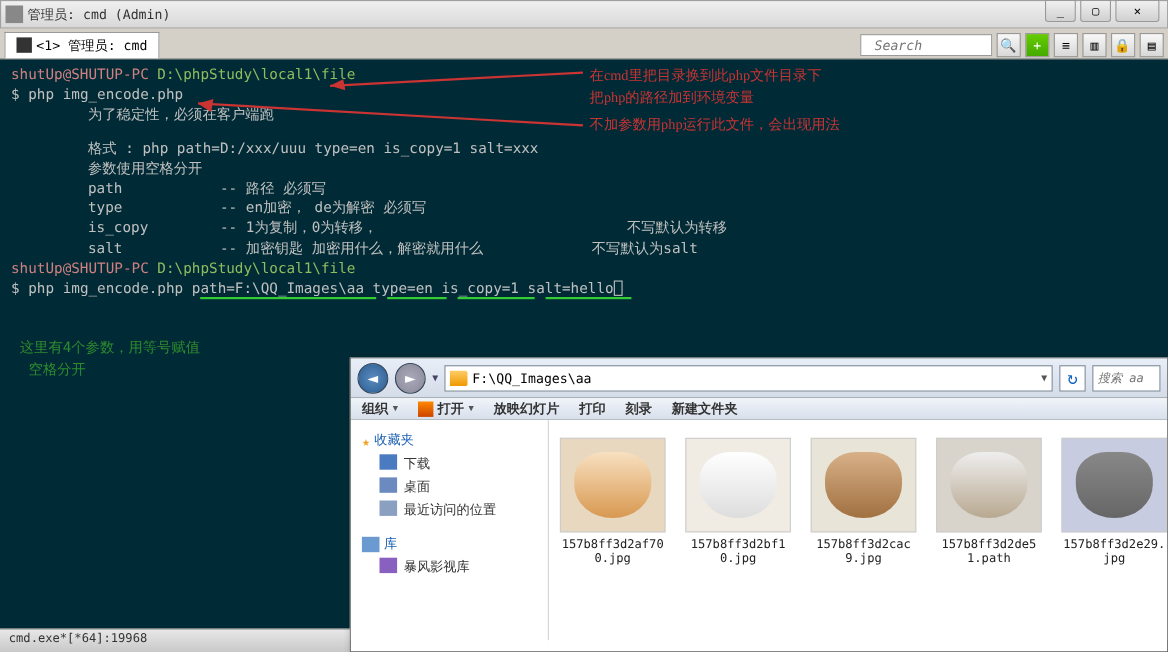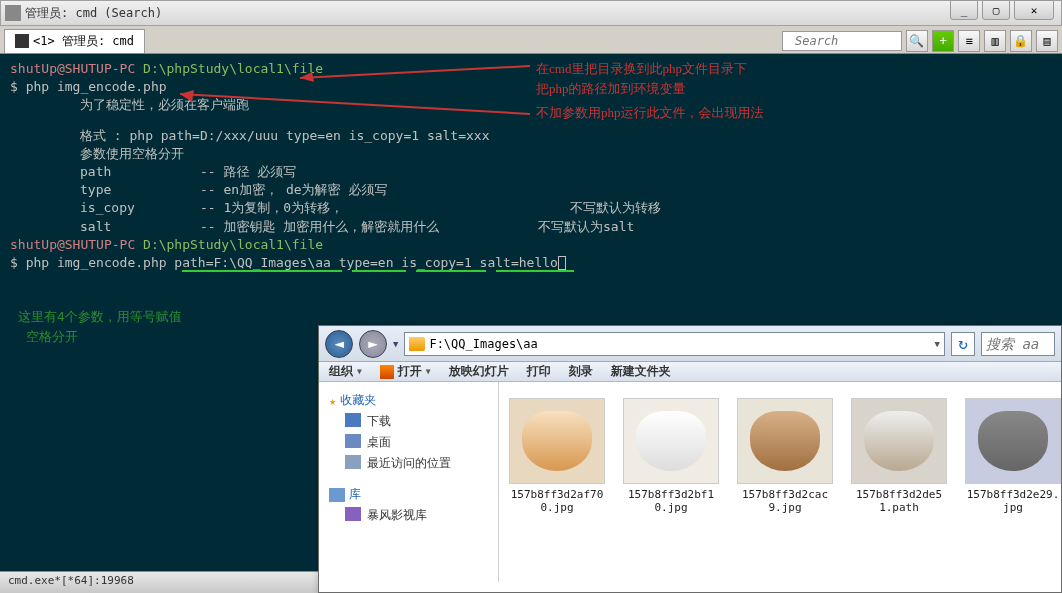--- a/index.html
+++ b/index.html
@@ -33,21 +33,21 @@
     
     .statusbar { position: absolute; bottom: 0; left: 0; right: 0; height: 22px; background: linear-gradient(#e8e8e8,#c8c8c8); border-top: 1px solid #888; font-size: 11px; color: #333; padding: 2px 8px; }
     
     .explorer { position: absolute; top: 325px; left: 318px; width: 744px; height: 268px; background: #fff; border: 1px solid #6a6a6a; box-shadow: 2px 2px 8px rgba(0,0,0,0.3); }
     .exp-nav { height: 36px; background: linear-gradient(#e8eef8,#d4dce8); display: flex; align-items: center; padding: 4px 6px; gap: 6px; border-bottom: 1px solid #a0a8b0; }
     .navbtn { width: 28px; height: 28px; border-radius: 50%; background: radial-gradient(#5a8cc0,#2a5c90); display: flex; align-items: center; justify-content: center; color: #fff; cursor: pointer; border: 1px solid #345; }
     .navbtn.fwd { background: radial-gradient(#aab,#889); }
     .addr { flex: 1; height: 24px; border: 1px solid #7a8a9a; background: #fff; display: flex; align-items: center; padding: 0 4px; font-size: 12px; }
     .addr-icon { width: 16px; height: 14px; background: linear-gradient(#fc6,#e90); margin-right: 4px; border-radius: 0 2px 2px 0; }
     .refresh-btn { width: 24px; height: 24px; border: 1px solid #7a8a9a; background: #fff; display: flex; align-items: center; justify-content: center; color: #1565c0; cursor: pointer; }
-    .exp-search { width: 74px; height: 24px; border: 1px solid #7a8a9a; font-size: 14px; padding: 0 4px; color: #888; font-style: italic; }
+    .exp-search { width: 62px; height: 24px; border: 1px solid #7a8a9a; font-size: 11px; padding: 0 4px; color: #888; font-style: italic; }
     
     .exp-toolbar { height: 20px; background: linear-gradient(#f0f4fa,#d8e0ec); display: flex; align-items: center; padding: 0 10px; gap: 18px; font-size: 12px; color: #333; border-bottom: 1px solid #b0b8c0; font-weight: bold; }
     .exp-tool { display: flex; align-items: center; gap: 4px; cursor: pointer; }
     .dropdown-arrow { font-size: 8px; color: #555; }
     
     .exp-body { display: flex; height: calc(100% - 66px); }
     .exp-sidebar { width: 180px; background: #fff; border-right: 1px solid #d0d0d0; padding: 8px 4px; font-size: 12px; overflow: hidden; }
     .side-group { margin-bottom: 10px; }
     .side-header { display: flex; align-items: center; gap: 4px; padding: 2px 6px; color: #1a5fb4; cursor: pointer; }
     .side-item { display: flex; align-items: flex-start; gap: 6px; padding: 2px 6px 2px 22px; color: #333; cursor: pointer; }
@@ -63,21 +63,21 @@
     .thumb { width: 96px; display: flex; flex-direction: column; align-items: center; gap: 4px; cursor: pointer; }
     .thumb-img { width: 96px; height: 86px; border: 1px solid #ccc; background: #e8dccc; display: flex; align-items: center; justify-content: center; font-size: 9px; color: #a88; overflow: hidden; }
     .thumb-label { font-size: 11px; color: #222; text-align: center; line-height: 1.2; word-break: break-all; }
     .pet { width:70px; height:60px; border-radius: 40% 40% 50% 50%; }
   </style>
 </head>
 <body>
 
 <div class="titlebar">
   <span class="titlebar-icon"></span>
-  <span class="titlebar-text">管理员: cmd (Search)</span>
+  <span class="titlebar-text">管理员: cmd (Admin)</span>
   <div class="window-controls">
     <div class="win-btn">_</div>
     <div class="win-btn">▢</div>
     <div class="win-btn close">✕</div>
   </div>
 </div>
 
 <div class="tabbar">
   <div class="tab">
     <span class="tab-icon"></span>

